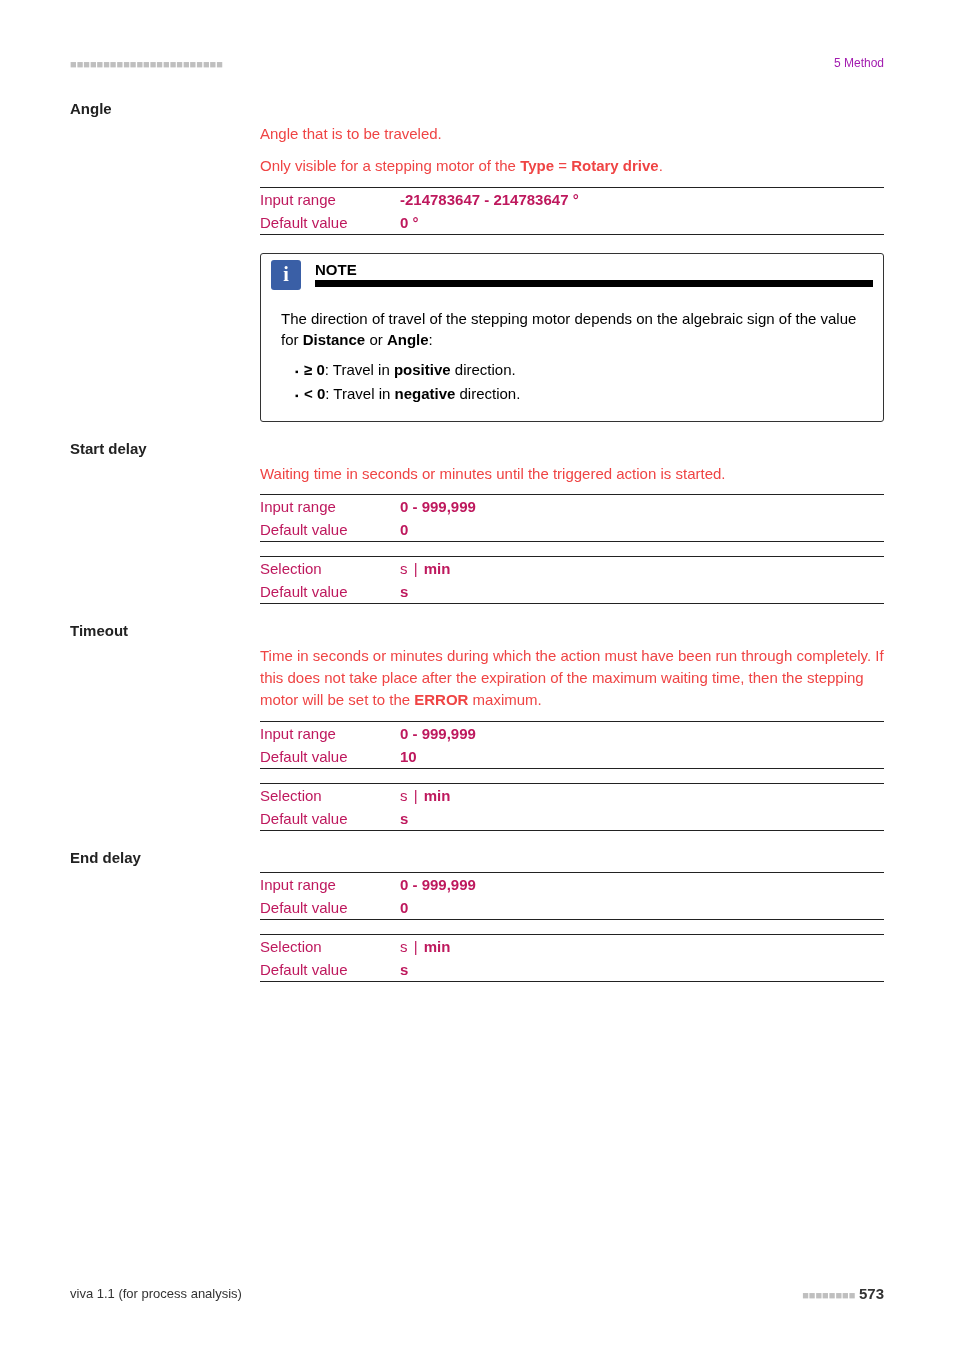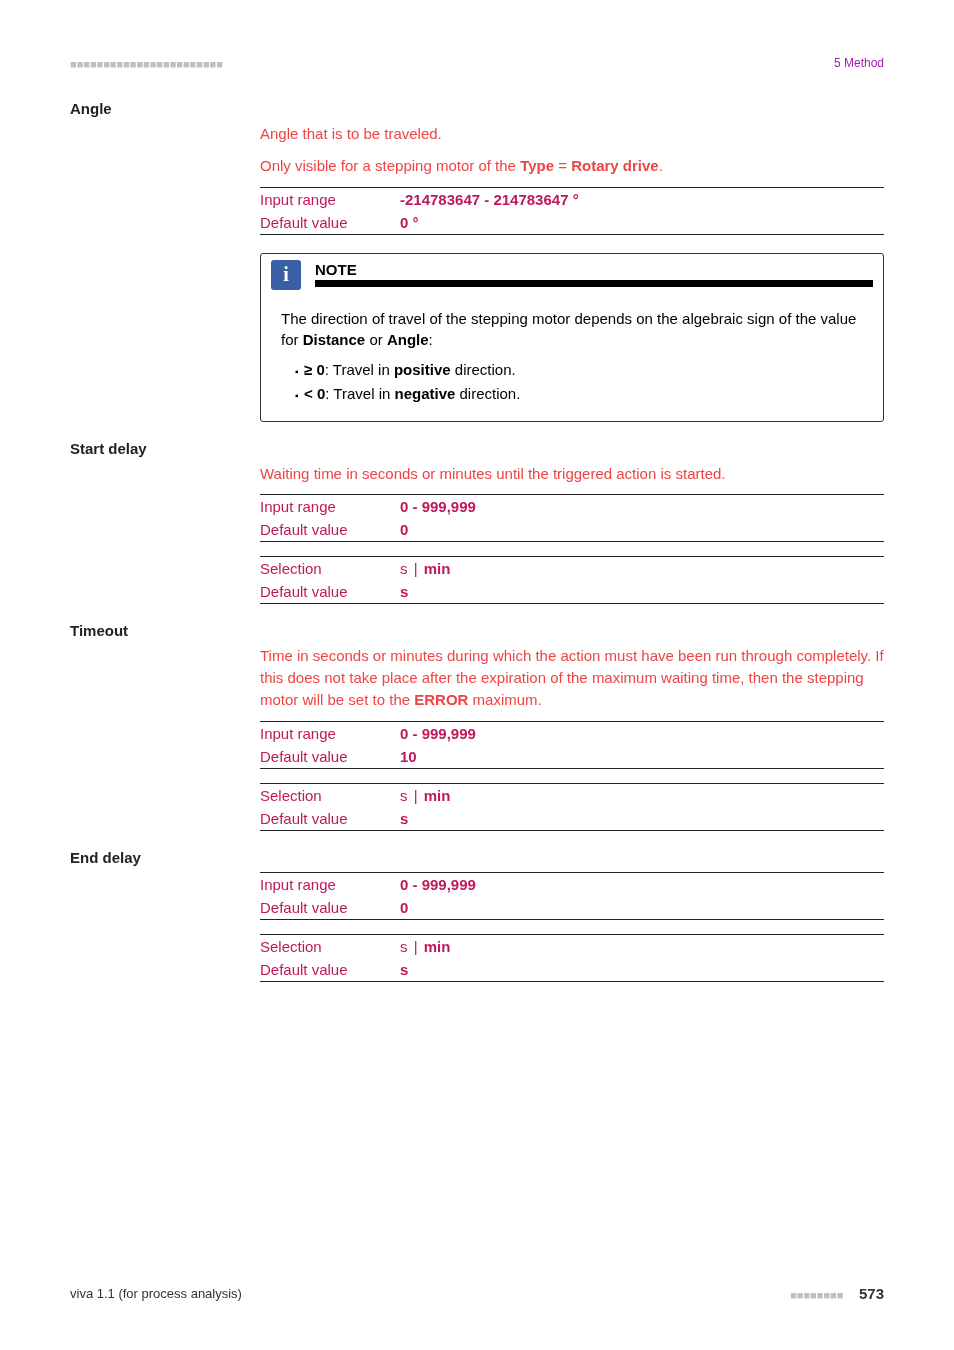--- a/index.html
+++ b/index.html
@@ -111,21 +111,21 @@
     position: absolute;
     bottom: 48px;
     left: 70px; right: 70px;
     display: flex;
     justify-content: space-between;
     align-items: center;
     font-size: 13px;
     color: #333;
   }
   .footer-dashes { color: #bfbfbf; letter-spacing: 0px; font-size: 11px; }
-  .footer-page { font-weight: bold; font-size: 15px; margin-left: 12px; }
+  .footer-page { font-weight: bold; font-size: 15px; margin-left: 0; }
 </style>
 </head>
 <body>
 
 <div class="page">
 
   <div class="header-row">
     <span class="header-dashes">■■■■■■■■■■■■■■■■■■■■■■■</span>
     <span class="header-right">5 Method</span>
   </div>

